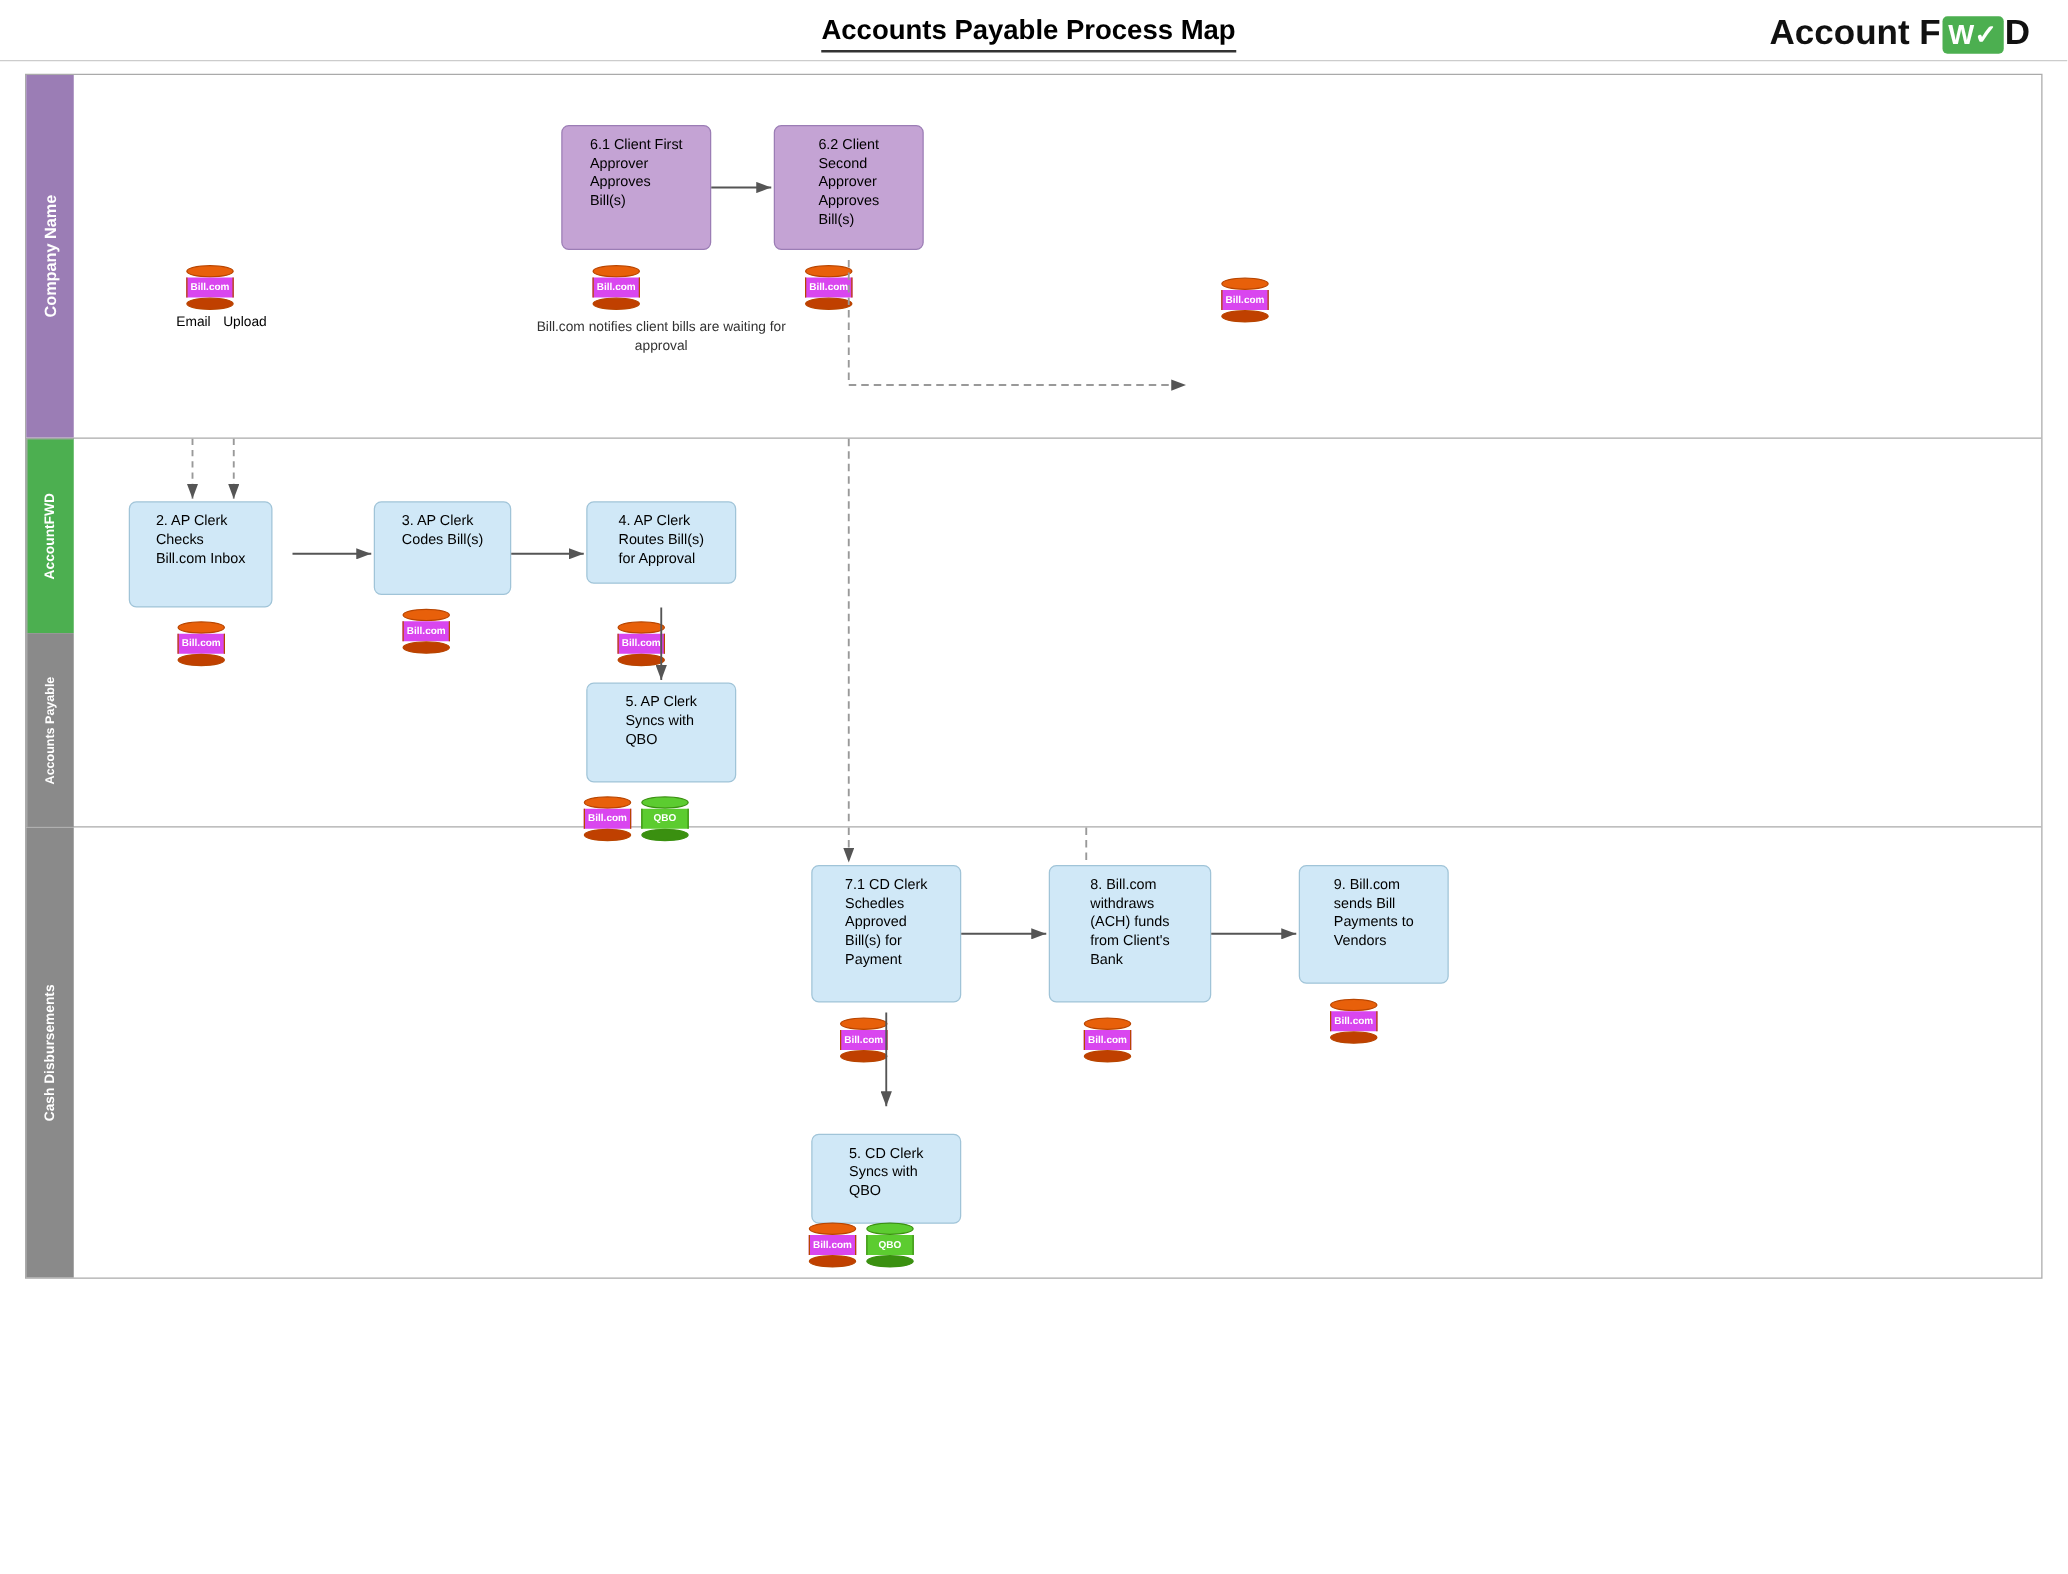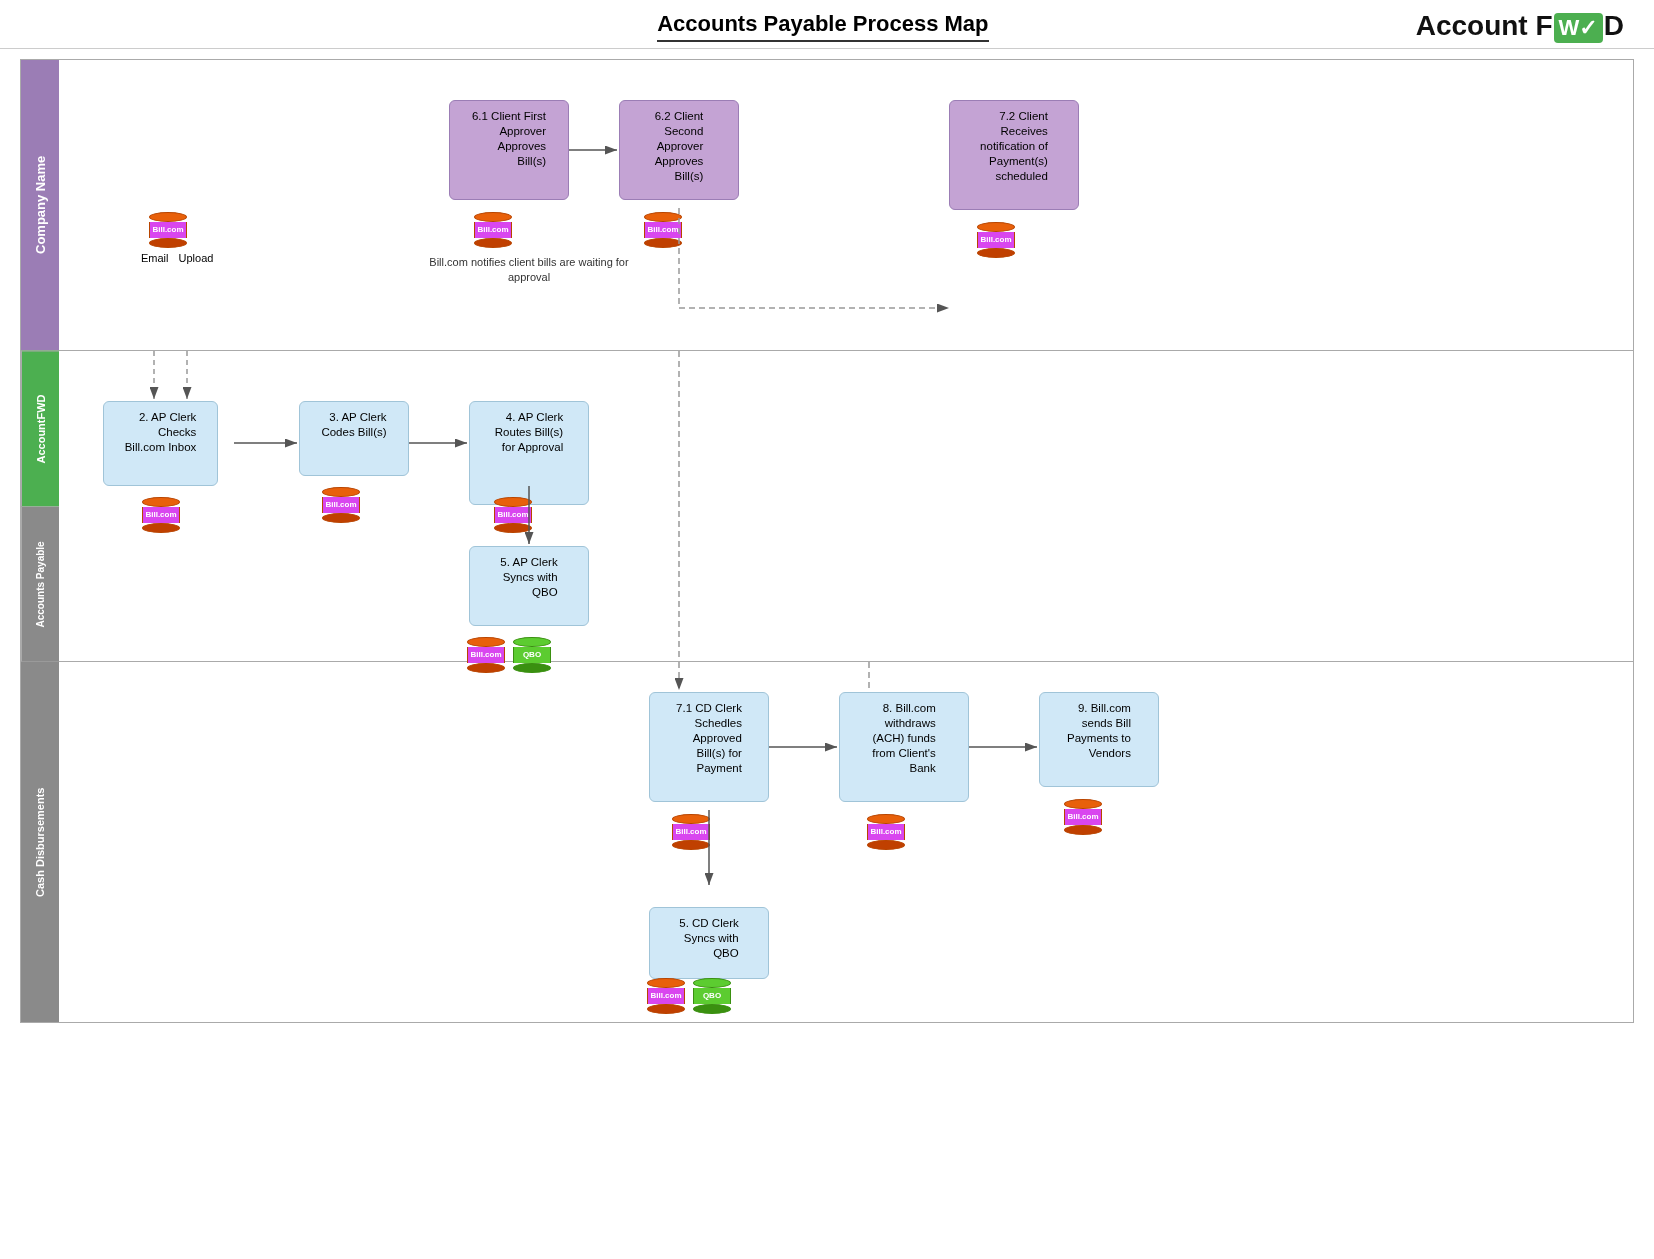--- a/index.html
+++ b/index.html
@@ -87,21 +87,21 @@
       padding: 20px 10px;
       min-height: 280px;
     }
 
     
     .process-box {
       position: absolute;
       background: #d0e8f7;
       border: 1px solid #a0c4d8;
       border-radius: 6px;
-      text-align: right;
+      text-align: left;
       font-size: 12px;
       padding: 8px 6px;
       display: flex;
       flex-direction: column;
       align-items: center;
       justify-content: flex-start;
     }
     .process-box.purple {
       background: #c4a3d4;
       border-color: #9b7db5;
@@ -226,23 +226,20 @@
           <div class="db-body">
               <span class="db-label">Bill.com</span>
             </div>
           <div class="db-bottom"></div>
         </div>
       </div>
 
       <div class="annotation" style="left:355px;top:195px;width:230px;">Bill.com notifies client bills are waiting for
 approval</div>
 
-      <div class="process-box purple" style="left:890px;top:40px;width:130px;height:110px;">
-        <div class="process-box-label">7.2 Client<br>Receives<br>notification of<br>Payment(s)<br>scheduled</div>
-      </div>
       <div style="position:absolute;left:918px;top:158px;">
         <div class="db-icon orange">
           <div class="db-top"></div>
           <div class="db-body">
               <span class="db-label">Bill.com</span>
             </div>
           <div class="db-bottom"></div>
         </div>
       </div>
 
@@ -293,21 +290,21 @@
       <div style="position:absolute;left:263px;top:132px;">
         <div class="db-icon orange">
           <div class="db-top"></div>
           <div class="db-body">
               <span class="db-label">Bill.com</span>
             </div>
           <div class="db-bottom"></div>
         </div>
       </div>
 
-      <div class="process-box" style="left:410px;top:50px;width:120px;height:104px;">
+      <div class="process-box" style="left:410px;top:50px;width:120px;height:66px;">
         <div class="process-box-label">4. AP Clerk<br>Routes Bill(s)<br>for Approval</div>
       </div>
       <div style="position:absolute;left:435px;top:142px;">
         <div class="db-icon orange">
           <div class="db-top"></div>
           <div class="db-body">
               <span class="db-label">Bill.com</span>
             </div>
           <div class="db-bottom"></div>
         </div>

